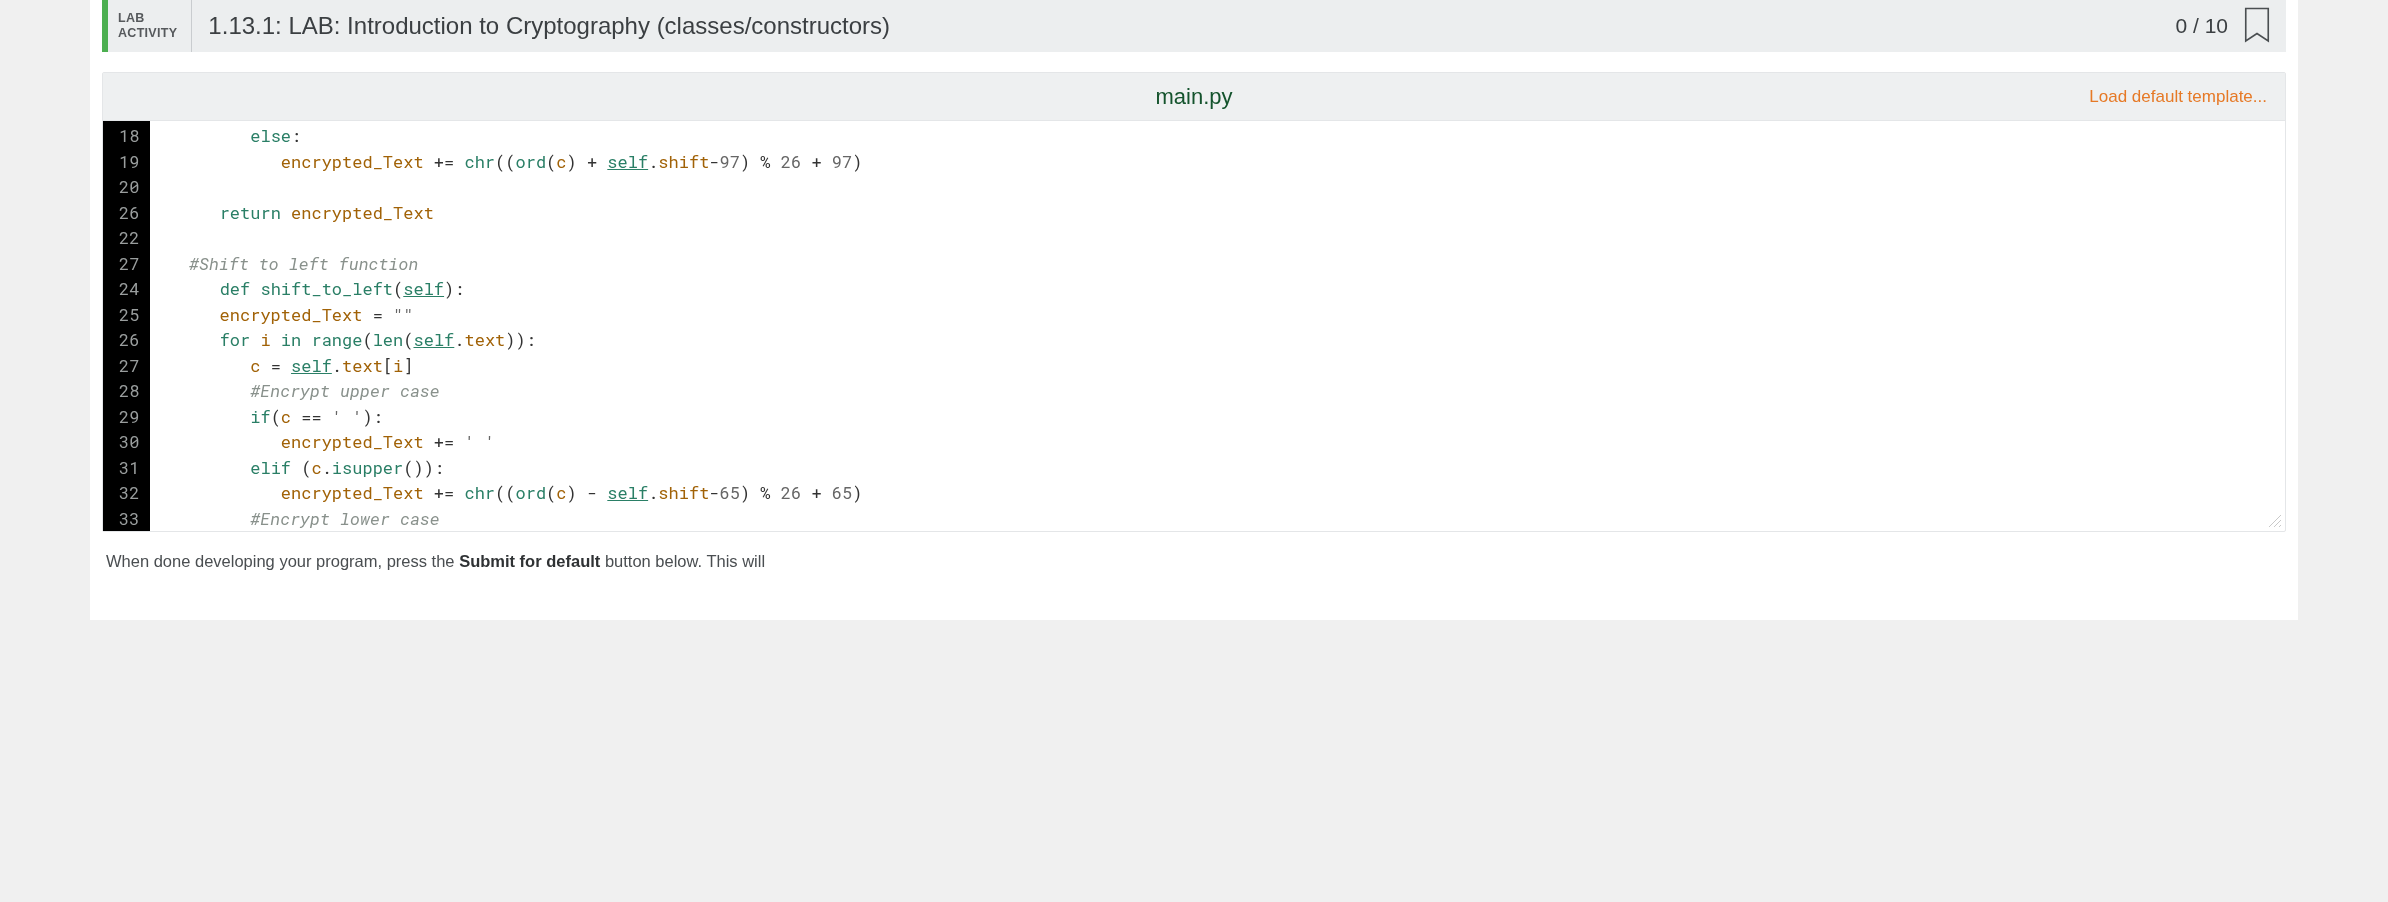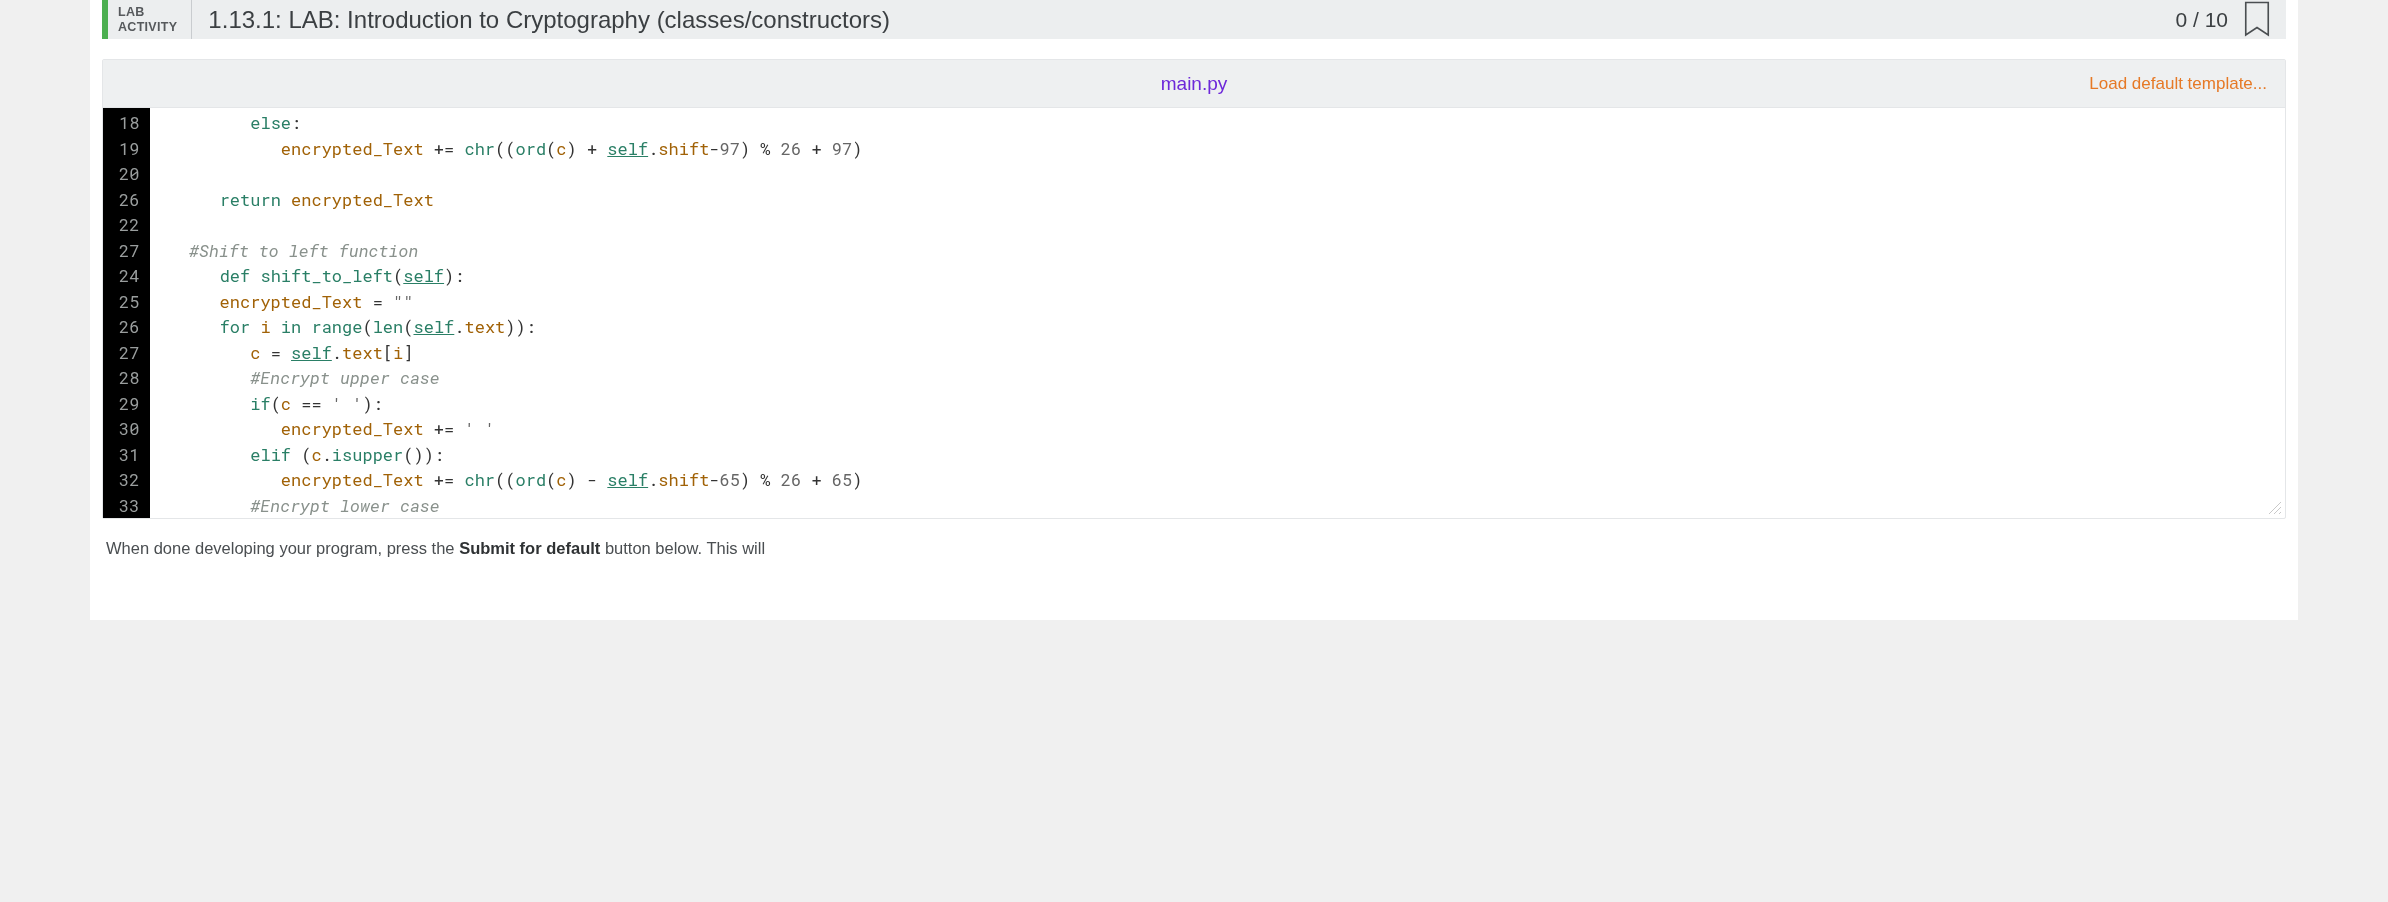--- a/index.html
+++ b/index.html
@@ -15,21 +15,21 @@
     padding: 0 12px 12px 12px;
     position: relative;
   }
 
   
   .lab-header {
     display: flex;
     align-items: stretch;
     background: #eceeef;
     border-left: 6px solid #4caf50;
-    height: 39px;
+    height: 52px;
     margin-bottom: 20px;
   }
   .lab-activity-label {
     display: flex;
     flex-direction: column;
     justify-content: center;
     padding: 0 14px 0 10px;
     border-right: 1px solid #c9cccf;
     color: #56595c;
     font-size: 12.5px;
@@ -78,22 +78,22 @@
     align-items: center;
     background: #eef0f1;
     height: 48px;
     border-bottom: 1px solid #e4e6e8;
     position: relative;
   }
   .file-name {
     position: absolute;
     left: 50%;
     transform: translateX(-50%);
-    font-size: 19px;
-    color: #6d28d9;
+    font-size: 22px;
+    color: #14532d;
   }
   .file-action {
     margin-left: auto;
     padding-right: 18px;
     color: #e67926;
     font-size: 17px;
     cursor: pointer;
   }
 
   

